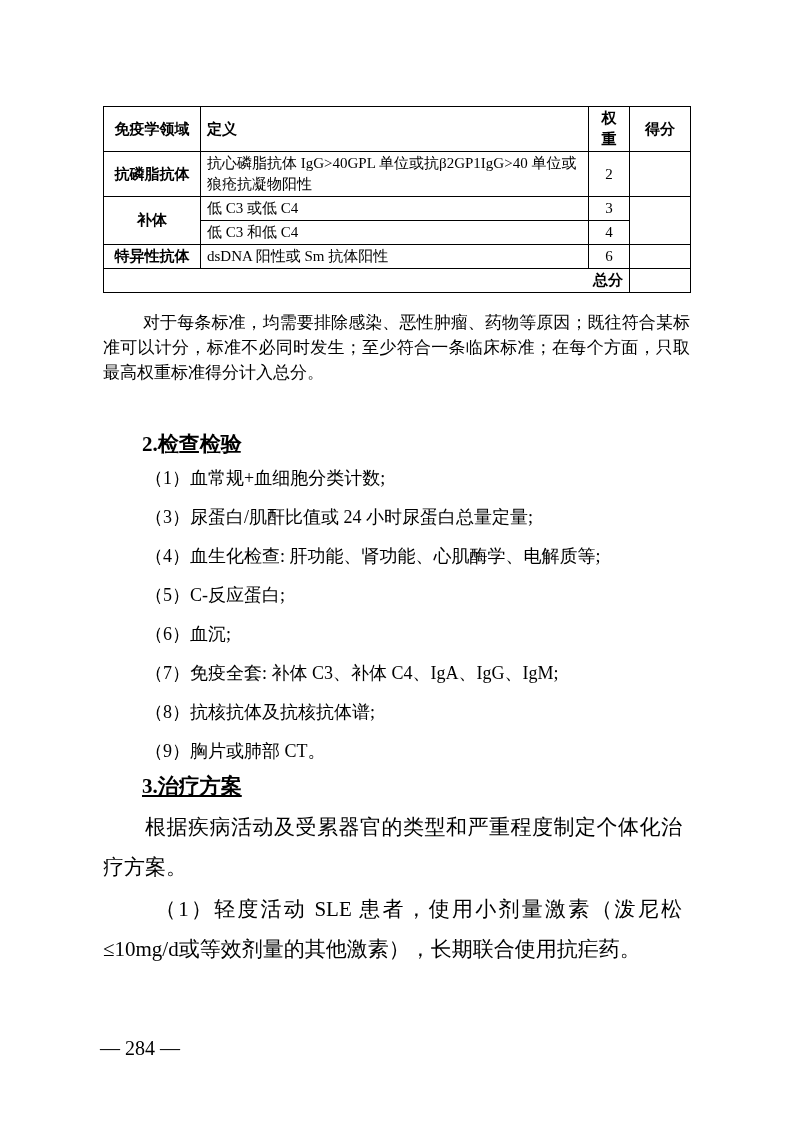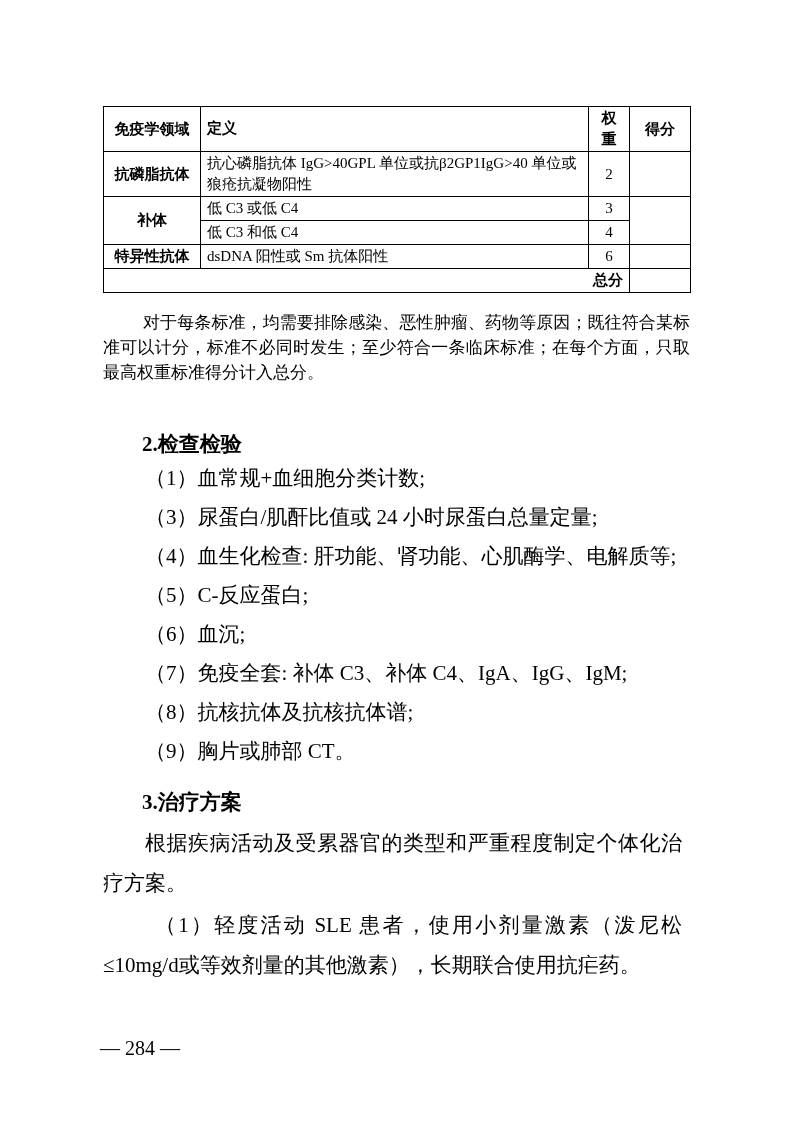--- a/index.html
+++ b/index.html
@@ -28,45 +28,45 @@
     padding:1px 6px;
     vertical-align:middle;
     overflow:hidden;
   }
   tr.hdr { height:25px; }
   tr.r1 { height:45px; }
   tr.r  { height:22px; }
   .cell-cat { font-weight:bold; text-align:center; }
   .cell-def { text-align:left; }
   .cell-num { text-align:center; }
-  .cell-hdr-def { text-align:left; font-weight:bold;font-family:Liberation Mono, monospace; }
+  .cell-hdr-def { text-align:left; font-weight:bold; }
   .cell-total { text-align:right; font-weight:bold; border-right:1px solid #000; }
 
   
   .note {
     margin:17px 0 0 0;
     font-size:17px;
     line-height:25px;
     text-align:justify;
     text-indent:40px;
   }
 
   
   h3.sec {
     margin:0; padding:0 0 0 39px;
     font-size:21px; line-height:30px;
     font-weight:bold;
   }
   h3.sec-exam { margin-top:44px; }
-  h3.sec-treat { margin-top:16px; }
+  h3.sec-treat { margin-top:0;text-decoration:underline; }
 
   .exam-items { margin:0; }
   .exam-items p {
     margin:0; padding:0 0 0 42px;
-    font-size:21px; line-height:39px;
+    font-size:18px; line-height:39px;
     white-space:nowrap;
   }
 
   .body-para {
     margin:6px 8px 0 0;
     font-size:21px; line-height:40px;
     text-align:justify;
   }
   .body-para.p-treat { text-indent:42px; }
   .body-para.p-treat-item { margin-top:2px; text-indent:52px; }

